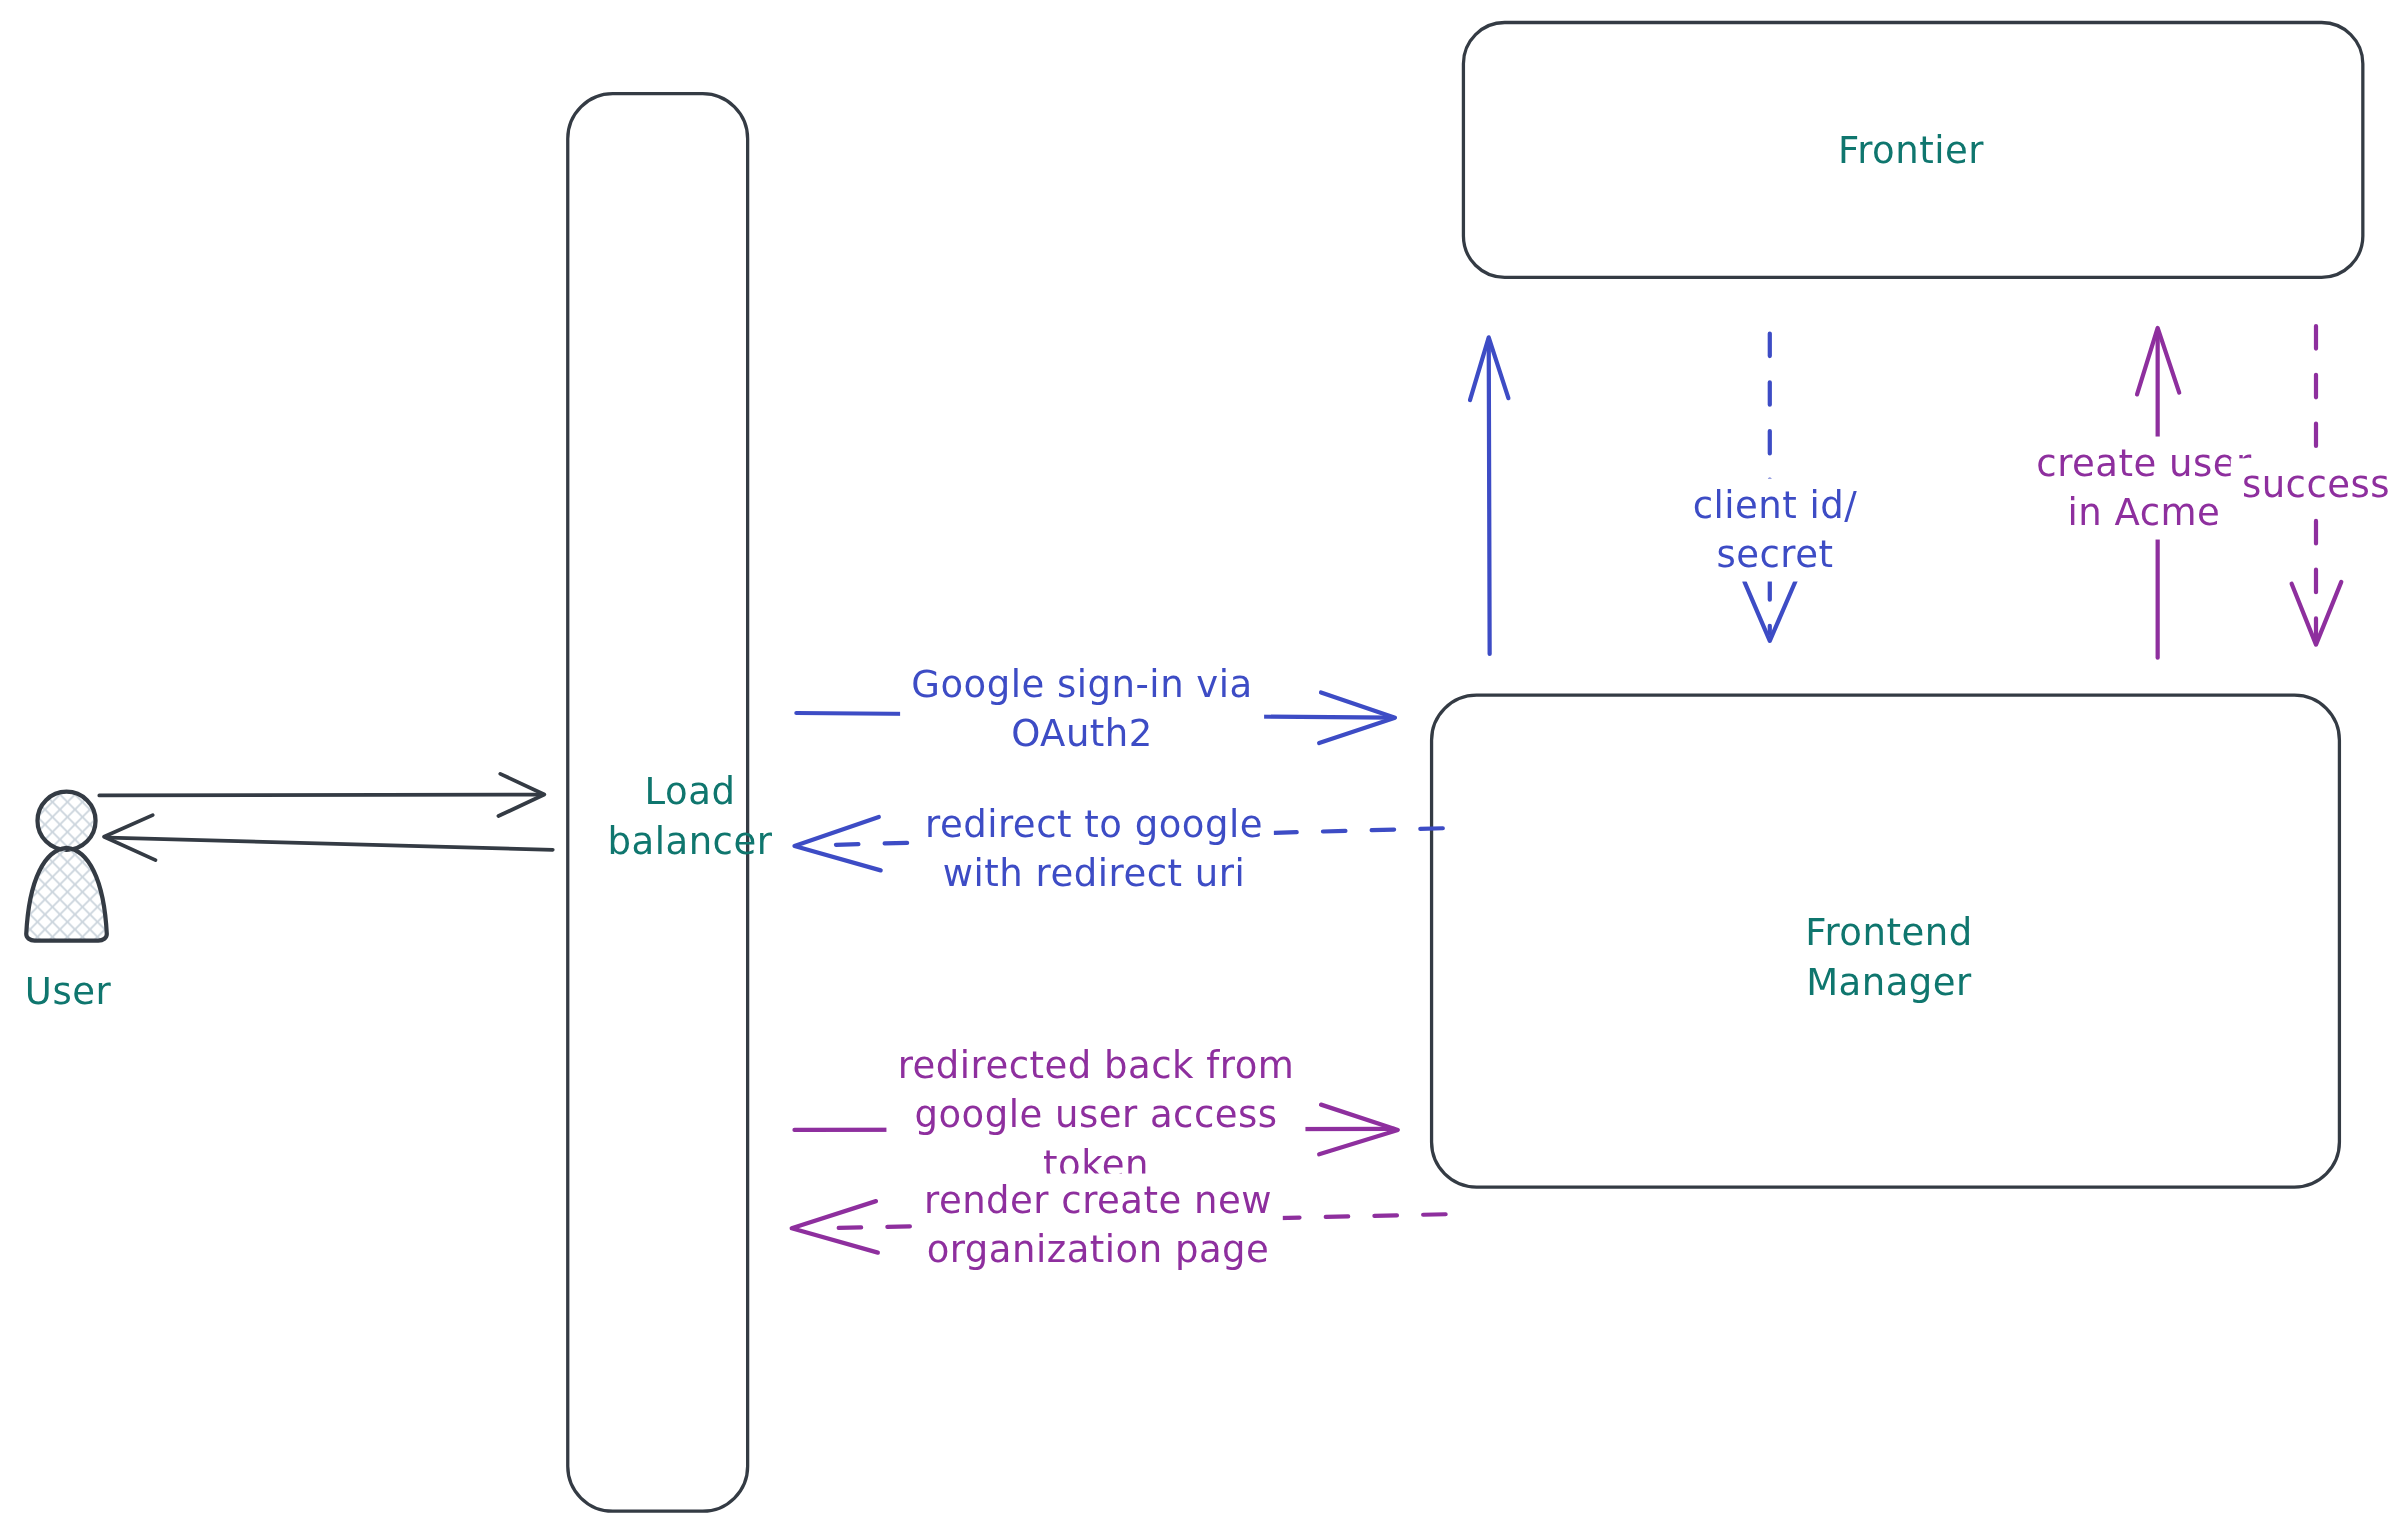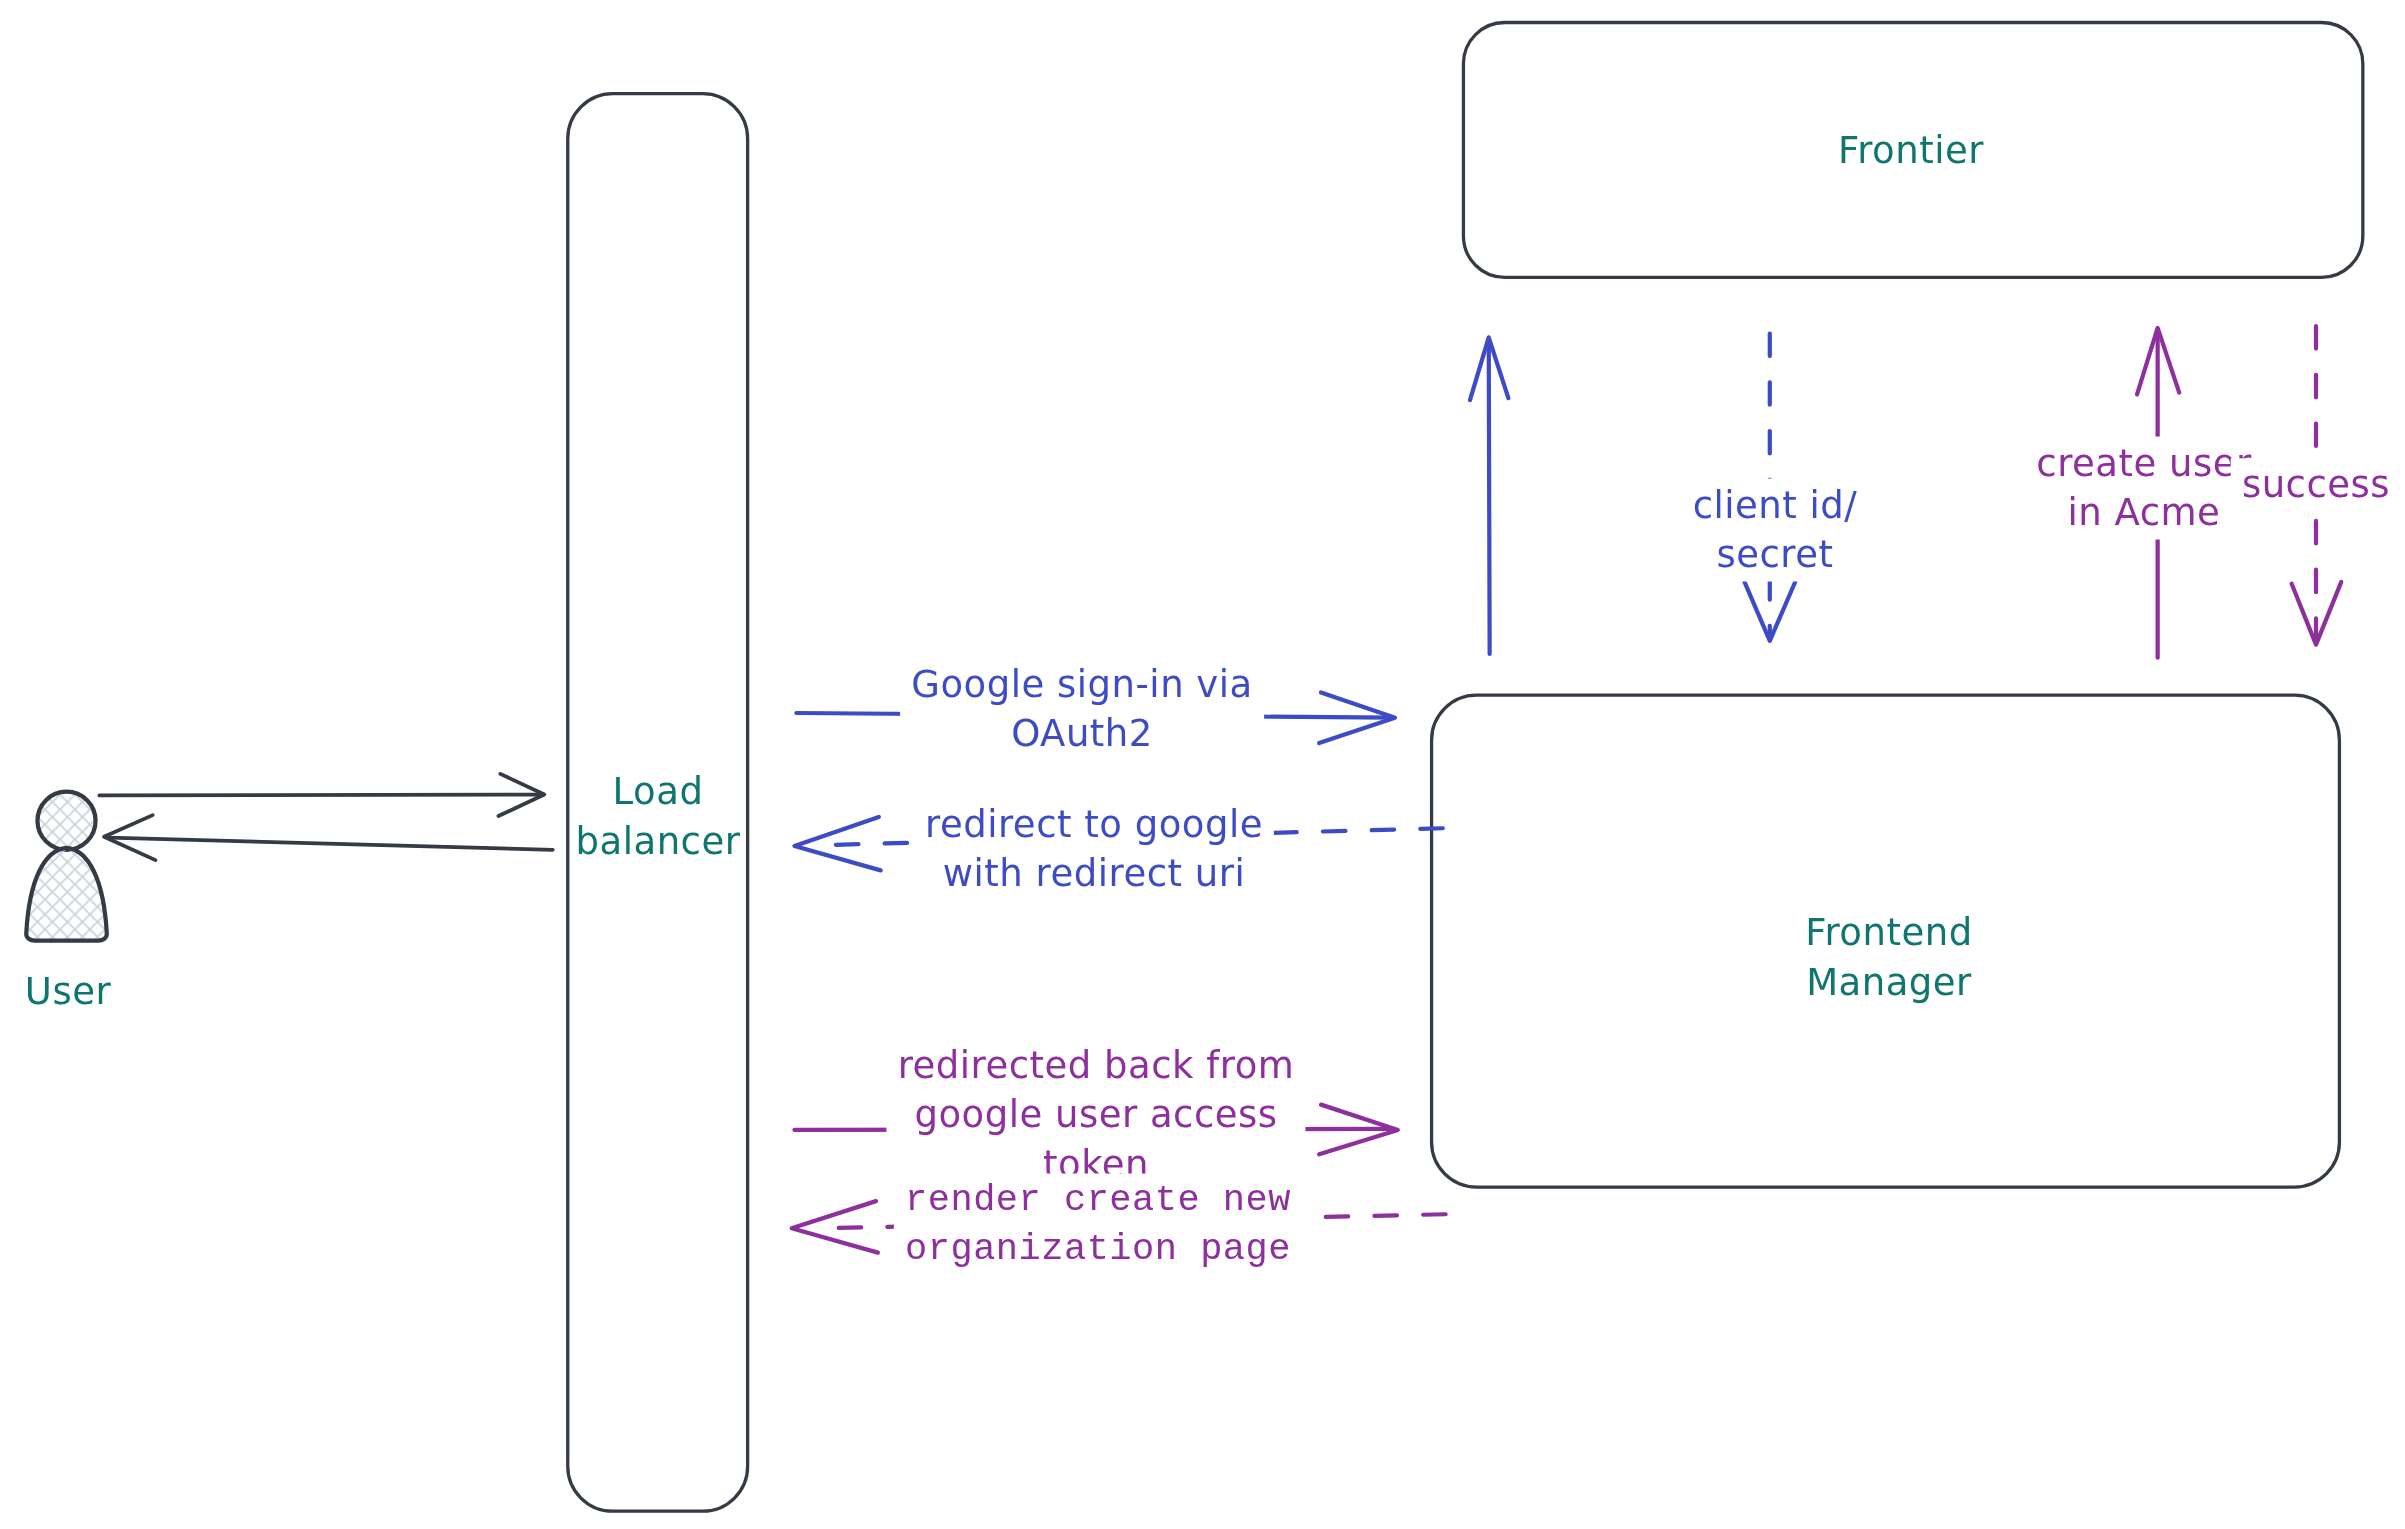--- a/index.html
+++ b/index.html
@@ -93,34 +93,34 @@
       <path d="M2281 421 L2303 350 L2326 419"></path>
     </g>
 
     <g stroke="#8e2f9e" stroke-width="4.5" fill="none" stroke-linecap="round" stroke-linejoin="round">
       <path d="M2472 348 L2472 680" stroke-dasharray="24 28"></path>
       <path d="M2446 623 L2472 688 L2499 621"></path>
     </g>
   </svg>
 
   <div class="lbl c-dark" style="left:68px;top:992px;">User</div>
-  <div class="lbl c-dark" style="left:658px;top:817px;">Load
+  <div class="lbl c-dark" style="left:690px;top:817px;">Load
 balancer</div>
   <div class="lbl c-dark" style="left:1911px;top:151px;">Frontier</div>
   <div class="lbl c-dark" style="left:1889px;top:958px;">Frontend
 Manager</div>
 
   <div class="lbl c-blue bg" style="left:1082px;top:709px;">Google sign-in via
 OAuth2</div>
   <div class="lbl c-blue bg" style="left:1094px;top:849px;">redirect to google
 with redirect uri</div>
   <div class="lbl c-purple bg" style="left:1096px;top:1115px;">redirected back from
 google user access
 token</div>
-  <div class="lbl c-purple bg" style="left:1098px;top:1225px;font-family:Liberation Mono, monospace;">render create new
+  <div class="lbl c-purple bg" style="left:1098px;top:1225px;">render create new
 organization page</div>
   <div class="lbl c-blue bg" style="left:1775px;top:530px;">client id/
 secret</div>
   <div class="lbl c-purple bg" style="left:2144px;top:488px;">create user
 in Acme</div>
   <div class="lbl c-purple bg" style="left:2316px;top:485px;">success</div>
 
 </div>
 
 

